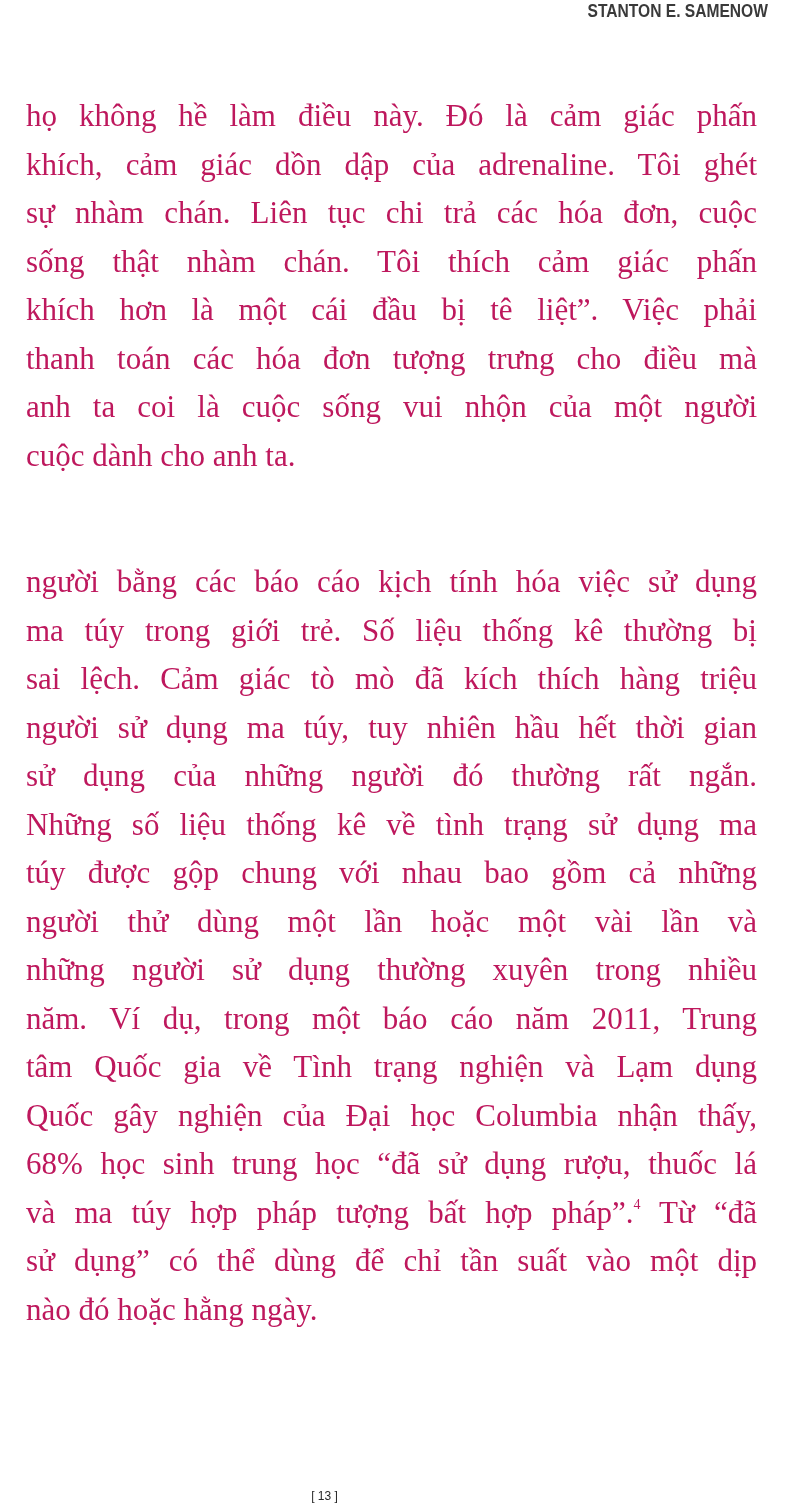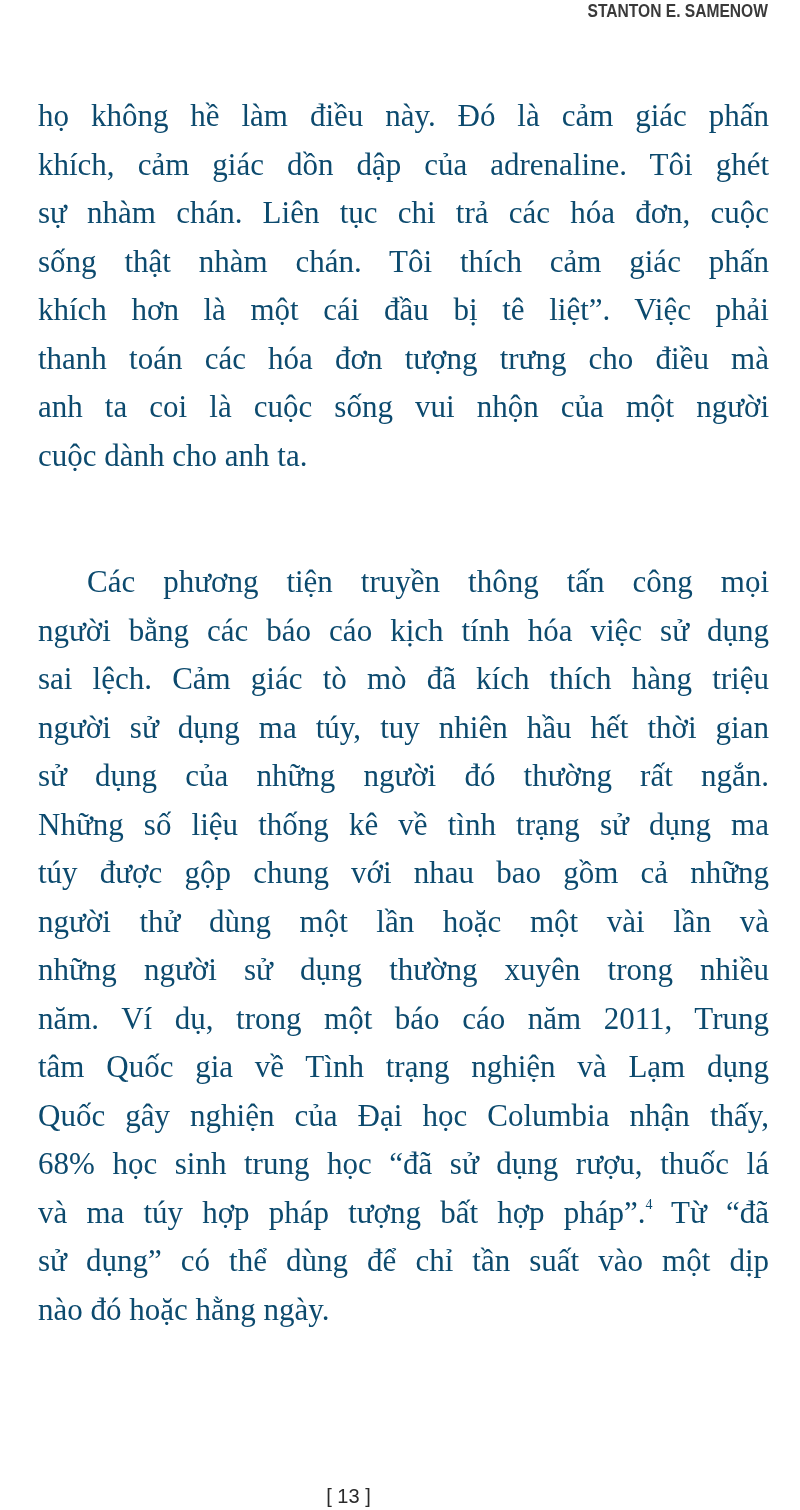--- a/index.html
+++ b/index.html
@@ -24,26 +24,26 @@
       font-size: 19px;
       letter-spacing: 0px;
       color: #3a3a3a;
       transform: scaleX(0.82);
       transform-origin: right top;
       line-height: 22px;
       white-space: nowrap;
     }
     .body-text {
       position: absolute;
-      left: 38px;
+      left: 26px;
       width: 731px;
       font-family: "Liberation Serif", "DejaVu Serif", serif;
       font-size: 31px;
       line-height: 48.5px;
-      color: #0c4a6e;
+      color: #be185d;
       text-align: justify;
       text-align-last: left;
     }
     .para-1 { top: 92px; }
     .para-2 { top: 558px; }
     .line {
       display: block;
       height: 48.5px;
       white-space: nowrap;
       text-align: justify;
@@ -61,45 +61,44 @@
       vertical-align: 14px;
       line-height: 0;
     }
     .page-number {
       position: absolute;
       top: 1486px;
       left: 0;
       width: 649px;
       text-align: center;
       font-family: "Liberation Sans", "DejaVu Sans", sans-serif;
-      font-size: 20px;
+      font-size: 12px;
       color: #2a2a2a;
       line-height: 20px;
-      margin-left: 24px;
     }
   </style>
 </head>
 <body>
 
 <div class="running-header">STANTON E. SAMENOW</div>
 
 <div class="body-text para-1">
   <span class="line">họ không hề làm điều này. Đó là cảm giác phấn</span>
   <span class="line">khích, cảm giác dồn dập của adrenaline. Tôi ghét</span>
   <span class="line">sự nhàm chán. Liên tục chi trả các hóa đơn, cuộc</span>
   <span class="line">sống thật nhàm chán. Tôi thích cảm giác phấn</span>
   <span class="line">khích hơn là một cái đầu bị tê liệt”. Việc phải</span>
   <span class="line">thanh toán các hóa đơn tượng trưng cho điều mà</span>
   <span class="line">anh ta coi là cuộc sống vui nhộn của một người</span>
   <span class="line last">cuộc dành cho anh ta.</span>
 </div>
 
 <div class="body-text para-2">
-  <span class="line indent">Các phương tiện truyền thông tấn công mọi</span>
   <span class="line">người bằng các báo cáo kịch tính hóa việc sử dụng</span>
+  <span class="line">ma túy trong giới trẻ. Số liệu thống kê thường bị</span>
   <span class="line">sai lệch. Cảm giác tò mò đã kích thích hàng triệu</span>
   <span class="line">người sử dụng ma túy, tuy nhiên hầu hết thời gian</span>
   <span class="line">sử dụng của những người đó thường rất ngắn.</span>
   <span class="line">Những số liệu thống kê về tình trạng sử dụng ma</span>
   <span class="line">túy được gộp chung với nhau bao gồm cả những</span>
   <span class="line">người thử dùng một lần hoặc một vài lần và</span>
   <span class="line">những người sử dụng thường xuyên trong nhiều</span>
   <span class="line">năm. Ví dụ, trong một báo cáo năm 2011, Trung</span>
   <span class="line">tâm Quốc gia về Tình trạng nghiện và Lạm dụng</span>
   <span class="line">Quốc gây nghiện của Đại học Columbia nhận thấy,</span>

